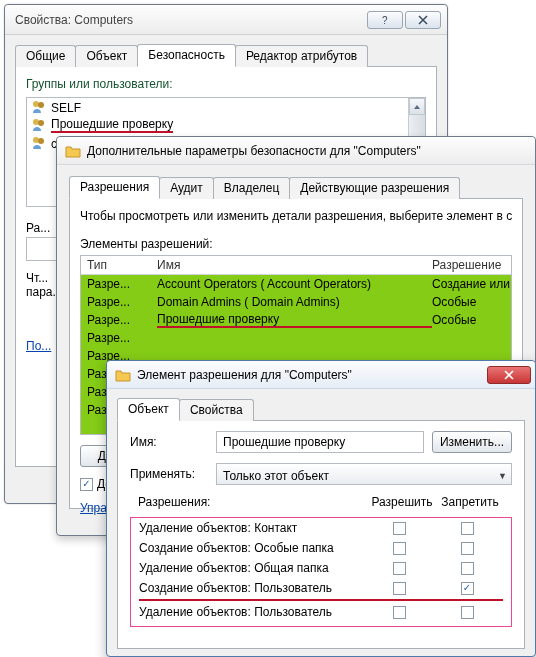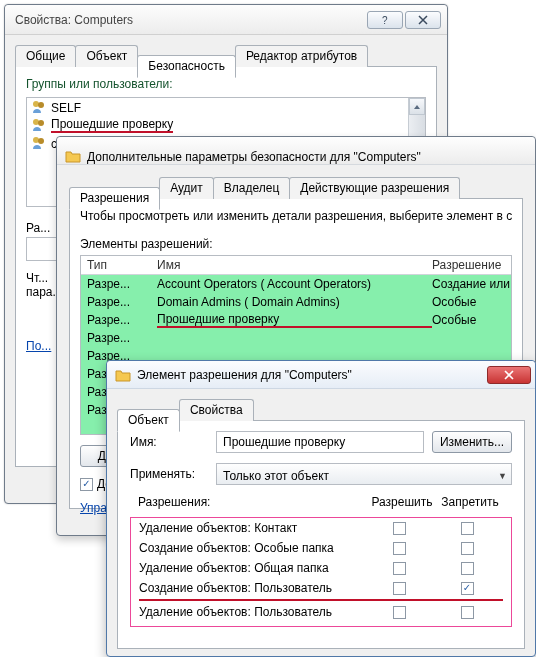--- a/index.html
+++ b/index.html
@@ -67,21 +67,21 @@
     background: #f3f3f3;
     margin-right: -1px;
     border-radius: 3px 3px 0 0;
     cursor: default;
     position: relative;
     top: 1px;
   }
   .tab.active {
     background: #fff;
     z-index: 2;
-    top: 12px;
+    top: 1px;
     border-bottom: 1px solid #fff;
   }
   .tabbody {
     border: 1px solid #aab1b9;
     border-top: none;
     background: #fff;
     padding: 10px;
     height: 400px;
     overflow: hidden;
   }
@@ -134,41 +134,41 @@
     position: absolute;
     left: 56px; top: 136px;
     width: 480px; height: 400px;
     border: 1px solid #6f7b8a;
     background: #f0f0f0;
     border-radius: 4px;
     box-shadow: 0 4px 8px rgba(0,0,0,0.2);
   }
   .titlebar2 {
     height: 28px;
-    display:flex; align-items:flex-end;
+    display:flex; align-items:center;
     padding: 0 8px;
     background: linear-gradient(#fefefe,#ececec);
     border-bottom: 1px solid #d5d9de;
     border-radius: 4px 4px 0 0;
   }
   .folder-icon {
     width:16px; height:16px; margin-right:6px;
     display:inline-flex;
   }
   .client2 { padding: 10px 12px; }
   .tabbody2 {
     border: 1px solid #aab1b9;
     border-top: none;
     background: #fff;
     padding: 10px;
     height: 310px;
   }
   .elemlist {
     border: 1px solid #b7bcc3;
-    background:#86efac;
+    background:#84cc16;
     margin-top: 4px;
     height: 180px;
     position: relative;
     overflow: hidden;
   }
   .elemhead, .elemrow {
     display: grid;
     grid-template-columns: 70px 275px 110px;
     padding: 2px 6px;
     align-items:center;

